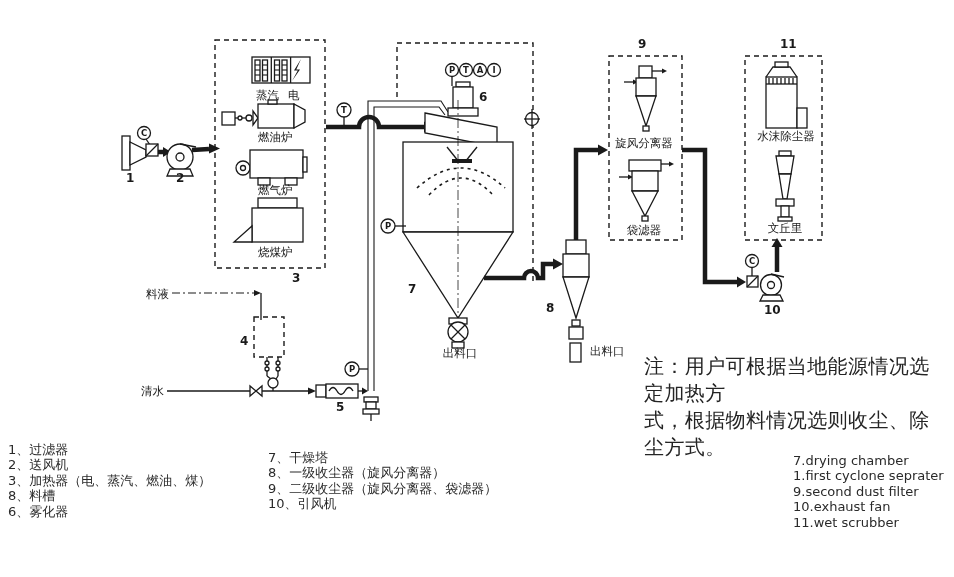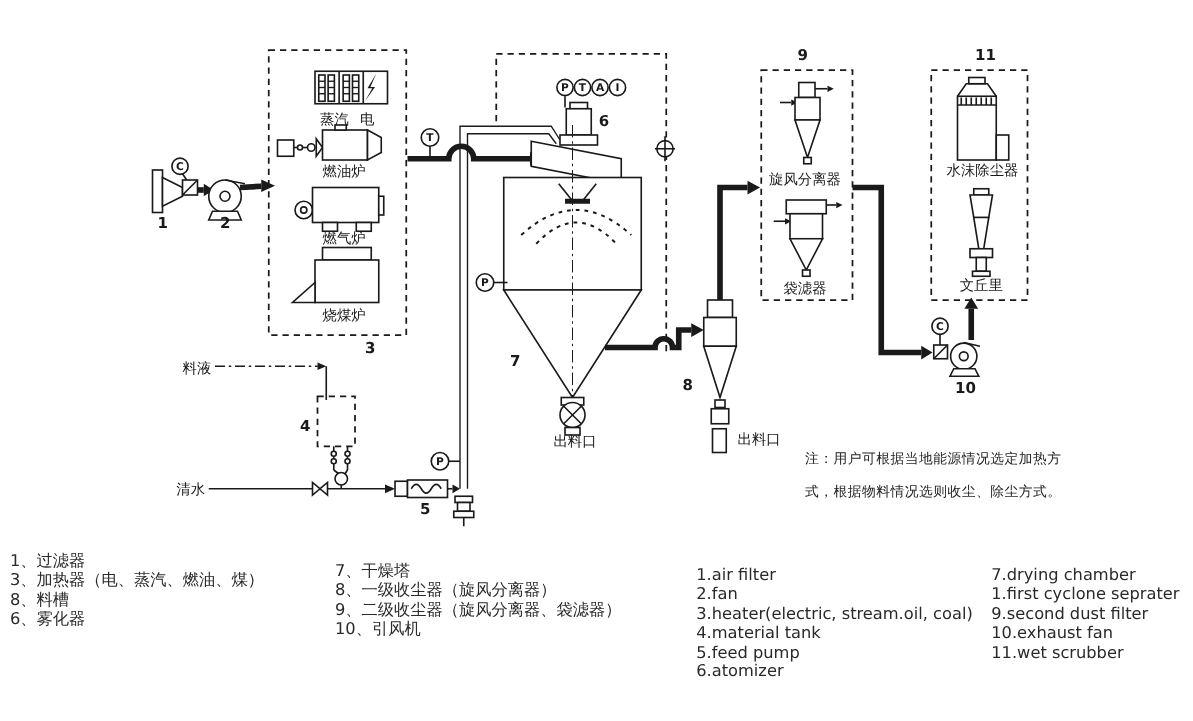--- a/index.html
+++ b/index.html
@@ -15,21 +15,21 @@
   .dsh{stroke:#1a1a1a;stroke-width:1.4;fill:none;stroke-dasharray:5 4;}
   .dd {stroke:#1a1a1a;stroke-width:1.2;fill:none;stroke-dasharray:8 3 2 3;}
   .ctr{stroke:#1a1a1a;stroke-width:0.8;fill:none;stroke-dasharray:10 3 2 3;}
   .spr{stroke:#1a1a1a;stroke-width:1.6;fill:none;stroke-dasharray:3 4;}
   text{font-family:"DejaVu Sans",sans-serif;fill:#1a1a1a;}
   .num{font-size:12px;font-weight:700;}
   .cjk{font-size:11.5px;font-weight:500;}
   .cjkm{font-size:11.5px;font-weight:500;text-anchor:middle;}
   .gau{font-size:8.5px;font-weight:700;text-anchor:middle;}
   
-  .note{position:absolute;left:644px;top:353px;width:300px;font-size:11px;line-height:27px;
+  .note{position:absolute;left:644px;top:353px;width:300px;font-size:20px;line-height:27px;
         letter-spacing:.4px;font-weight:500;color:#242424;}
   .leg-col{position:absolute;font-size:13px;line-height:15.4px;color:#2a2a2a;white-space:nowrap;}
   #leg-cn-l{left:8px;top:442px;}
   #leg-cn-r{left:268px;top:450px;}
   #leg-en-l{left:557px;top:453px;}
   #leg-en-r{left:793px;top:453px;}
 </style>
 </head>
 <body>
 
@@ -312,37 +312,30 @@
   </g>
 </svg>
 
 <div class="note">
   <div>注：用户可根据当地能源情况选定加热方</div>
   <div>式，根据物料情况选则收尘、除尘方式。</div>
 </div>
 
 <div class="leg-col" id="leg-cn-l">
   <div>1、过滤器</div>
+  <div>2、送风机</div>
   <div>3、加热器（电、蒸汽、燃油、煤）</div>
   <div>8、料槽</div>
   <div>6、雾化器</div>
 </div>
 <div class="leg-col" id="leg-cn-r">
   <div>7、干燥塔</div>
   <div>8、一级收尘器（旋风分离器）</div>
   <div>9、二级收尘器（旋风分离器、袋滤器）</div>
   <div>10、引风机</div>
-</div>
-<div class="leg-col" id="leg-en-l">
-  <div>1.air filter</div>
-  <div>2.fan</div>
-  <div>3.heater(electric, stream.oil, coal)</div>
-  <div>4.material tank</div>
-  <div>5.feed pump</div>
-  <div>6.atomizer</div>
 </div>
 <div class="leg-col" id="leg-en-r">
   <div>7.drying chamber</div>
   <div>1.first cyclone seprater</div>
   <div>9.second dust filter</div>
   <div>10.exhaust fan</div>
   <div>11.wet scrubber</div>
 </div>
 
 </div>

